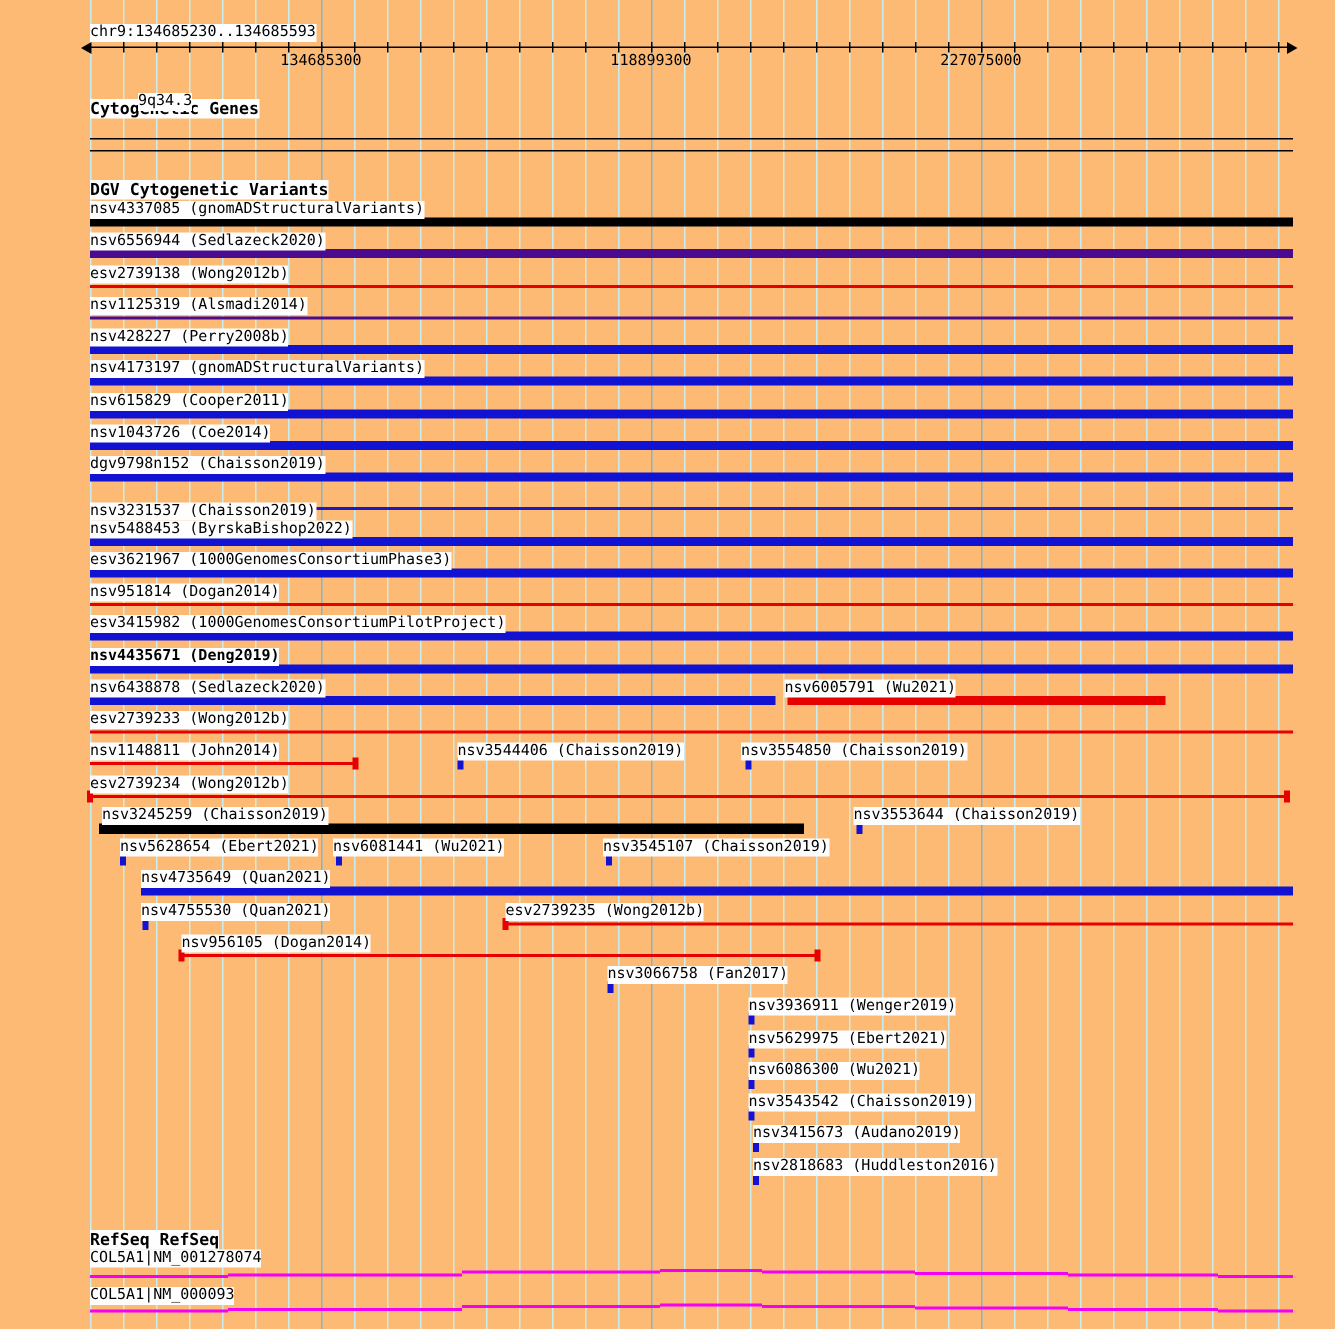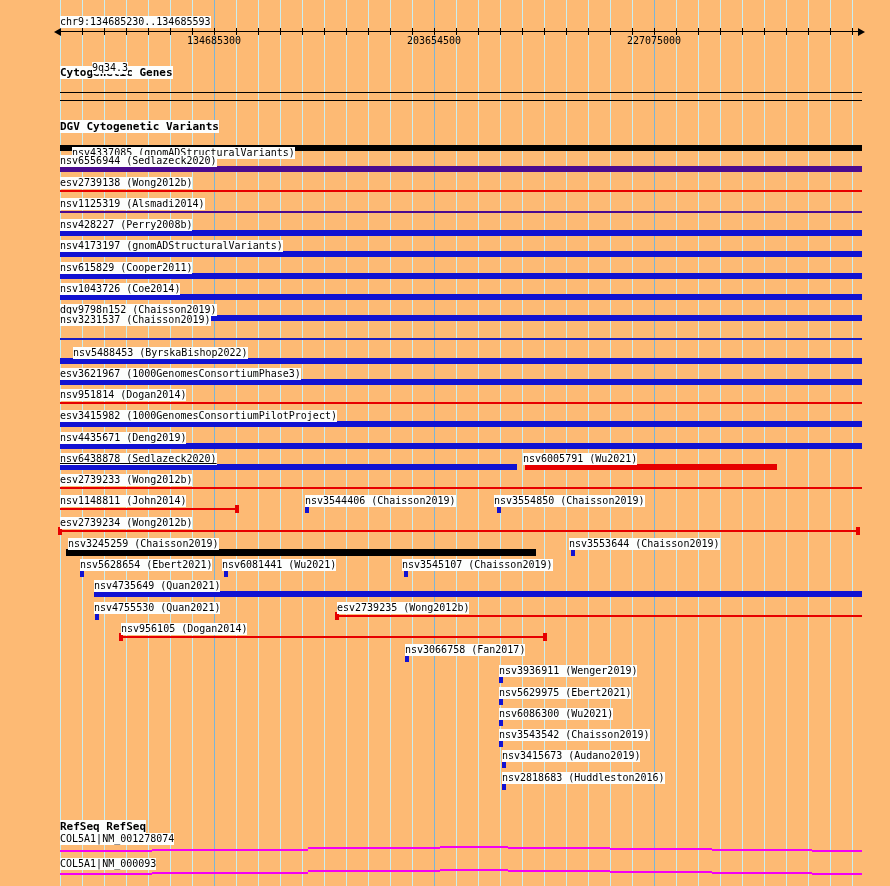--- a/index.html
+++ b/index.html
@@ -98,63 +98,63 @@
       <div class="tick" style="left: 676px; top: 28px;"></div>
       <div class="tick" style="left: 698px; top: 28px;"></div>
       <div class="tick" style="left: 720px; top: 28px;"></div>
       <div class="tick" style="left: 742px; top: 28px;"></div>
       <div class="tick" style="left: 764px; top: 28px;"></div>
       <div class="tick" style="left: 786px; top: 28px;"></div>
       <div class="tick" style="left: 808px; top: 28px;"></div>
       <div class="tick" style="left: 830px; top: 28px;"></div>
       <div class="tick" style="left: 852px; top: 28px;"></div>
       <div class="ticklabel" style="left: 214px; top: 35px;">134685300</div>
-      <div class="ticklabel" style="left: 434px; top: 35px;">203654500</div>
+      <div class="ticklabel" style="left: 434px; top: 35px;">118899300</div>
       <div class="ticklabel" style="left: 654px; top: 35px;">227075000</div>
     </div>
 
   <div class="hdr" style="left:60px;top:66px;">Cytogenetic Genes</div>
   <div class="lbl" style="left:60px;top:62px;margin-left:32px;">9q34.3</div>
   <div id="band-layer">
       <div class="bandbox" style="left: 60px; top: 92px; width: 802px; height: 7px;"></div>
     </div>
 
   <div class="hdr" style="left:60px;top:120px;">DGV Cytogenetic Variants</div>
   <div id="tracks-layer">
-      <div class="lbl" style="left: 72px; top: 134px; margin-top: 13px;">nsv4337085 (gnomADStructuralVariants)</div>
+      <div class="lbl" style="left: 60px; top: 134px;">nsv4337085 (gnomADStructuralVariants)</div>
       <div class="feat" style="left: 60px; top: 145px; width: 802px; height: 6px; background: rgb(0, 0, 0);"></div>
       <div class="lbl" style="left: 60px; top: 155px; text-align: right;">nsv6556944 (Sedlazeck2020)</div>
       <div class="feat" style="left: 60px; top: 166px; width: 802px; height: 6px; background: rgb(75, 11, 143);"></div>
       <div class="lbl" style="left: 60px; top: 177px;">esv2739138 (Wong2012b)</div>
       <div class="feat" style="left: 60px; top: 190px; width: 802px; height: 2px; background: rgb(230, 0, 0);"></div>
       <div class="lbl" style="left: 60px; top: 198px;">nsv1125319 (Alsmadi2014)</div>
       <div class="feat" style="left: 60px; top: 211px; width: 802px; height: 2px; background: rgb(75, 11, 143);"></div>
       <div class="lbl" style="left: 60px; top: 219px;">nsv428227 (Perry2008b)</div>
       <div class="feat" style="left: 60px; top: 230px; width: 802px; height: 6px; background: rgb(18, 18, 210);"></div>
       <div class="lbl" style="left: 60px; top: 240px;">nsv4173197 (gnomADStructuralVariants)</div>
       <div class="feat" style="left: 60px; top: 251px; width: 802px; height: 6px; background: rgb(18, 18, 210);"></div>
       <div class="lbl" style="left: 60px; top: 262px;">nsv615829 (Cooper2011)</div>
       <div class="feat" style="left: 60px; top: 273px; width: 802px; height: 6px; background: rgb(18, 18, 210);"></div>
       <div class="lbl" style="left: 60px; top: 283px;">nsv1043726 (Coe2014)</div>
       <div class="feat" style="left: 60px; top: 294px; width: 802px; height: 6px; background: rgb(18, 18, 210);"></div>
       <div class="lbl" style="left: 60px; top: 304px;">dgv9798n152 (Chaisson2019)</div>
       <div class="feat" style="left: 60px; top: 315px; width: 802px; height: 6px; background: rgb(18, 18, 210);"></div>
-      <div class="lbl" style="left: 60px; top: 314px;">nsv3231537 (Chaisson2019)</div>
+      <div class="lbl" style="left: 60px; top: 335px;">nsv3231537 (Chaisson2019)</div>
       <div class="feat" style="left: 60px; top: 338px; width: 802px; height: 2px; background: rgb(26, 26, 192);"></div>
-      <div class="lbl" style="left: 73px; top: 347px;">nsv5488453 (ByrskaBishop2022)</div>
+      <div class="lbl" style="left: 60px; top: 347px;">nsv5488453 (ByrskaBishop2022)</div>
       <div class="feat" style="left: 60px; top: 358px; width: 802px; height: 6px; background: rgb(18, 18, 210);"></div>
       <div class="lbl" style="left: 60px; top: 368px;">esv3621967 (1000GenomesConsortiumPhase3)</div>
       <div class="feat" style="left: 60px; top: 379px; width: 802px; height: 6px; background: rgb(18, 18, 210);"></div>
       <div class="lbl" style="left: 60px; top: 389px;">nsv951814 (Dogan2014)</div>
       <div class="feat" style="left: 60px; top: 402px; width: 802px; height: 2px; background: rgb(230, 0, 0);"></div>
       <div class="lbl" style="left: 60px; top: 410px;">esv3415982 (1000GenomesConsortiumPilotProject)</div>
       <div class="feat" style="left: 60px; top: 421px; width: 802px; height: 6px; background: rgb(18, 18, 210);"></div>
-      <div class="lbl" style="left: 60px; top: 432px;">nsv4435671 (Deng2019)</div>
+      <div class="lbl" style="left: 60px; top: 432px; font-weight: bold;">nsv4435671 (Deng2019)</div>
       <div class="feat" style="left: 60px; top: 443px; width: 802px; height: 6px; background: rgb(18, 18, 210);"></div>
-      <div class="lbl" style="left: 60px; top: 453px; text-decoration: underline;">nsv6438878 (Sedlazeck2020)</div>
+      <div class="lbl" style="left: 60px; top: 453px;">nsv6438878 (Sedlazeck2020)</div>
       <div class="lbl" style="left: 523px; top: 453px;">nsv6005791 (Wu2021)</div>
       <div class="feat" style="left: 60px; top: 464px; width: 457px; height: 6px; background: rgb(18, 18, 210);"></div>
       <div class="feat" style="left: 525px; top: 464px; width: 252px; height: 6px; background: rgb(230, 0, 0);"></div>
       <div class="lbl" style="left: 60px; top: 474px;">esv2739233 (Wong2012b)</div>
       <div class="feat" style="left: 60px; top: 487px; width: 802px; height: 2px; background: rgb(230, 0, 0);"></div>
       <div class="lbl" style="left: 60px; top: 495px;">nsv1148811 (John2014)</div>
       <div class="lbl" style="left: 305px; top: 495px;">nsv3544406 (Chaisson2019)</div>
       <div class="lbl" style="left: 494px; top: 495px;">nsv3554850 (Chaisson2019)</div>
       <div class="feat" style="left: 60px; top: 508px; width: 177px; height: 2px; background: rgb(230, 0, 0);"></div>
       <div class="feat" style="left: 235px; top: 505px; width: 4px; height: 8px; background: rgb(230, 0, 0);"></div>

